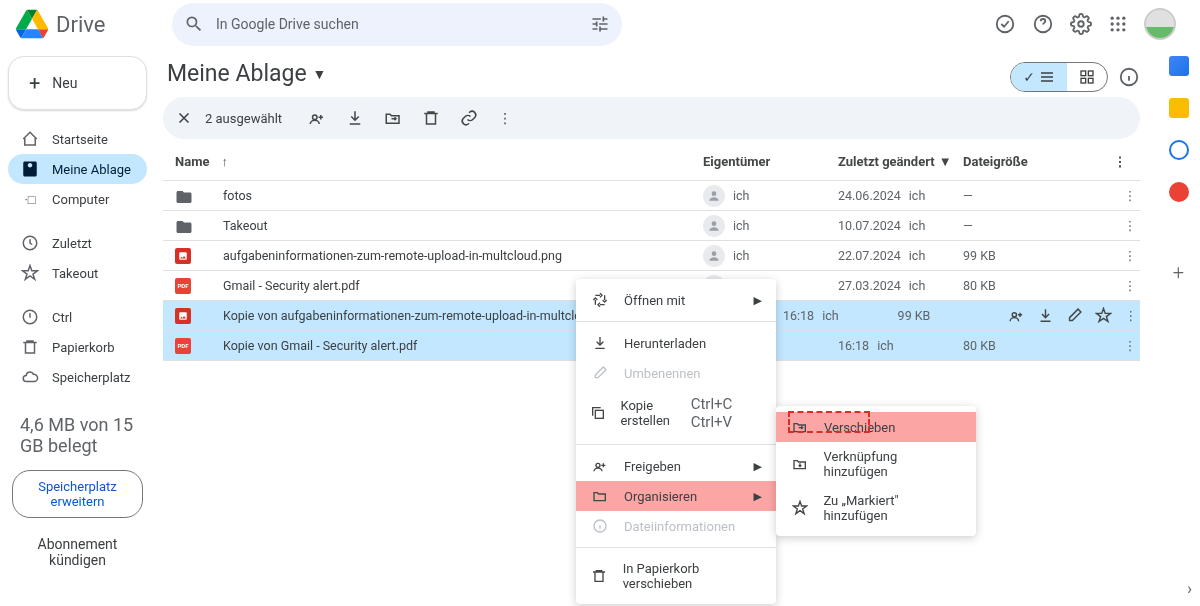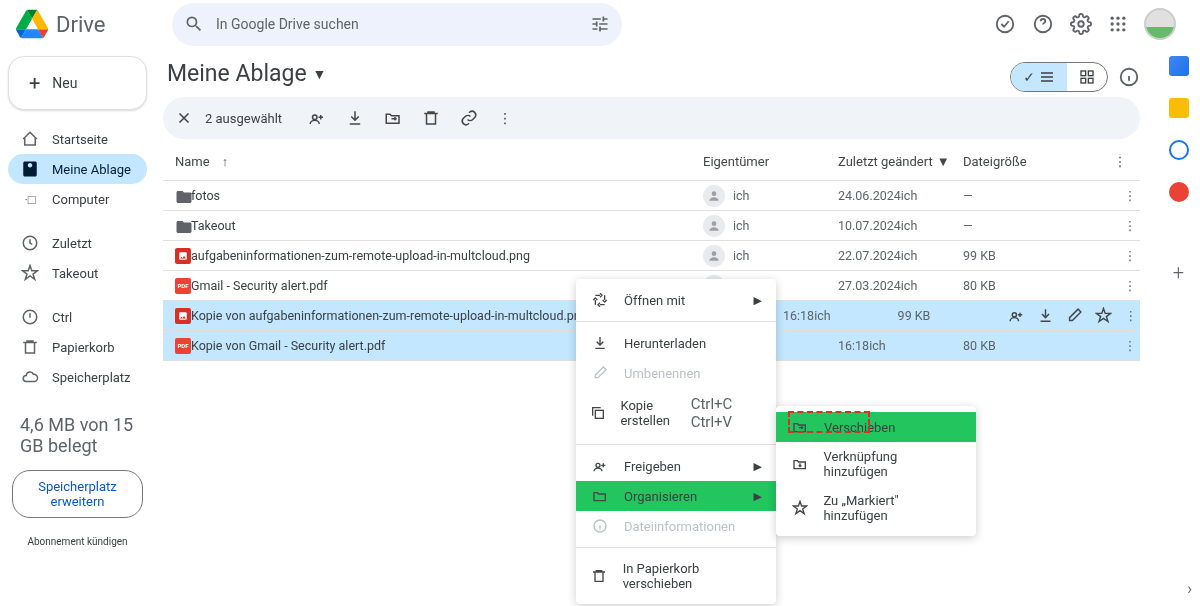--- a/index.html
+++ b/index.html
@@ -20,55 +20,55 @@
 .sidebar{width:155px;padding:8px 8px 0 8px;flex-shrink:0}
 .new-btn{display:flex;align-items:center;background:#fff;border:1px solid #e0e0e0;border-radius:16px;padding:14px 20px;box-shadow:0 1px 2px rgba(0,0,0,0.15);cursor:pointer;margin-bottom:14px}
 .new-btn .plus{font-size:20px;margin-right:12px;color:#3c4043}
 .nav-item{display:flex;align-items:center;height:30px;padding:0 12px;border-radius:16px;cursor:pointer;font-size:13px;color:#3c4043}
 .nav-item.active{background:#c2e7ff;color:#001d35}
 .nav-item .nav-icon{width:20px;margin-right:12px;color:#5f6368;display:flex;justify-content:center}
 .nav-item.active .nav-icon{color:#001d35}
 .nav-group{margin-bottom:14px}
 .storage-info{font-size:18px;color:#5f6368;padding:8px 12px}
 .expand-btn{border:1px solid #747775;color:#0b57d0;background:#fff;border-radius:18px;padding:8px 14px;font-size:13px;cursor:pointer;margin:6px 4px}
-.cancel-sub{font-size:10px;color:#3c4043;text-align:center;padding:12px;cursor:pointer}
+.cancel-sub{font-size:14px;color:#3c4043;text-align:center;padding:12px;cursor:pointer}
 .content{flex:1;padding:8px 16px 0 8px;position:relative;overflow:hidden}
 .page-title{display:flex;align-items:center;font-size:23px;color:#3c4043;padding:4px 0 10px 4px}
 .page-title .chev{margin-left:6px;font-size:14px}
 .title-row{display:flex;align-items:center}
 .view-toggles{margin-left:auto;display:flex;align-items:center;gap:10px}
 .toggle-group{display:flex;border:1px solid #747775;border-radius:18px;overflow:hidden}
 .toggle-btn{padding:6px 12px;display:flex;align-items:center;gap:4px}
 .toggle-btn.active{background:#c2e7ff}
 .info-icon{color:#5f6368}
 .sel-toolbar{display:flex;align-items:center;background:#f0f4f9;border-radius:24px;height:42px;padding:0 12px;margin-bottom:4px}
 .sel-toolbar .close{margin-right:12px;cursor:pointer}
 .sel-toolbar .sel-text{font-size:13px;margin-right:16px}
 .sel-toolbar .tb-icon{margin:0 10px;color:#444746;cursor:pointer}
-.col-headers{display:flex;align-items:center;height:38px;font-size:13px;color:#444746;font-weight:400;border-bottom:1px solid #e0e0e0}
+.col-headers{display:flex;align-items:center;height:38px;font-size:13px;color:#444746;font-weight:700;border-bottom:1px solid #e0e0e0}
 .col-name{width:540px;padding-left:12px;display:flex;align-items:center;gap:12px}
 .col-owner{width:135px}
 .col-mod{width:125px;display:flex;align-items:center;gap:4px}
 .col-size{width:120px}
 .col-actions{width:40px;text-align:center}
 .file-row{display:flex;align-items:center;height:30px;font-size:12.5px;border-bottom:1px solid #e0e0e0}
 .file-row.selected{background:#c2e7ff}
-.file-name-cell{width:540px;padding-left:12px;display:flex;gap:0}
+.file-name-cell{width:540px;padding-left:12px;display:flex;gap:32px}
 .file-icon{width:16px;height:16px;flex-shrink:0}
 .owner-cell{width:135px;display:flex;align-items:center;gap:8px;color:#5f6368}
 .owner-avatar{width:22px;height:22px;border-radius:50%;background:#e8eaed;display:flex;align-items:center;justify-content:center}
-.mod-cell{width:125px;color:#5f6368;display:flex;gap:0}
+.mod-cell{width:125px;color:#5f6368;display:flex;gap:8px}
 .size-cell{width:120px;color:#5f6368}
 .row-actions{display:flex;gap:12px;margin-left:auto;margin-right:10px;color:#444746}
 .row-menu{width:20px;text-align:center;color:#5f6368}
 .context-menu{position:absolute;background:#fff;border-radius:4px;box-shadow:0 2px 10px rgba(0,0,0,0.2);padding:6px 0;z-index:100}
 .ctx-main{left:421px;top:231px;width:200px}
 .ctx-item{display:flex;align-items:center;padding:7px 14px;font-size:13px;cursor:pointer}
 .ctx-item.disabled{color:#bdc1c6}
-.ctx-item.hover{background:#22c55e}
+.ctx-item.hover{background:#fca5a5}
 .ctx-icon{width:20px;margin-right:14px;color:#444746;display:flex;justify-content:center}
 .ctx-item.disabled .ctx-icon{color:#bdc1c6}
 .ctx-arrow{margin-left:auto;font-size:11px}
 .ctx-shortcut{margin-left:auto;font-size:15px;color:#5f6368}
 .ctx-sep{height:1px;background:#e0e0e0;margin:6px 0}
 .ctx-sub{left:621px;top:358px;width:200px}
 .highlight-box{position:absolute;border:2px dashed #d93025;left:633px;top:363px;width:82px;height:22px;z-index:101;pointer-events:none}
 .right-panel{width:44px;display:flex;flex-direction:column;align-items:center;padding-top:8px;gap:22px;border-left:1px solid transparent}
 .rp-icon{width:20px;height:20px;cursor:pointer}
 .rp-cal{background:linear-gradient(135deg,#4285f4,#1a73e8);border-radius:3px}

